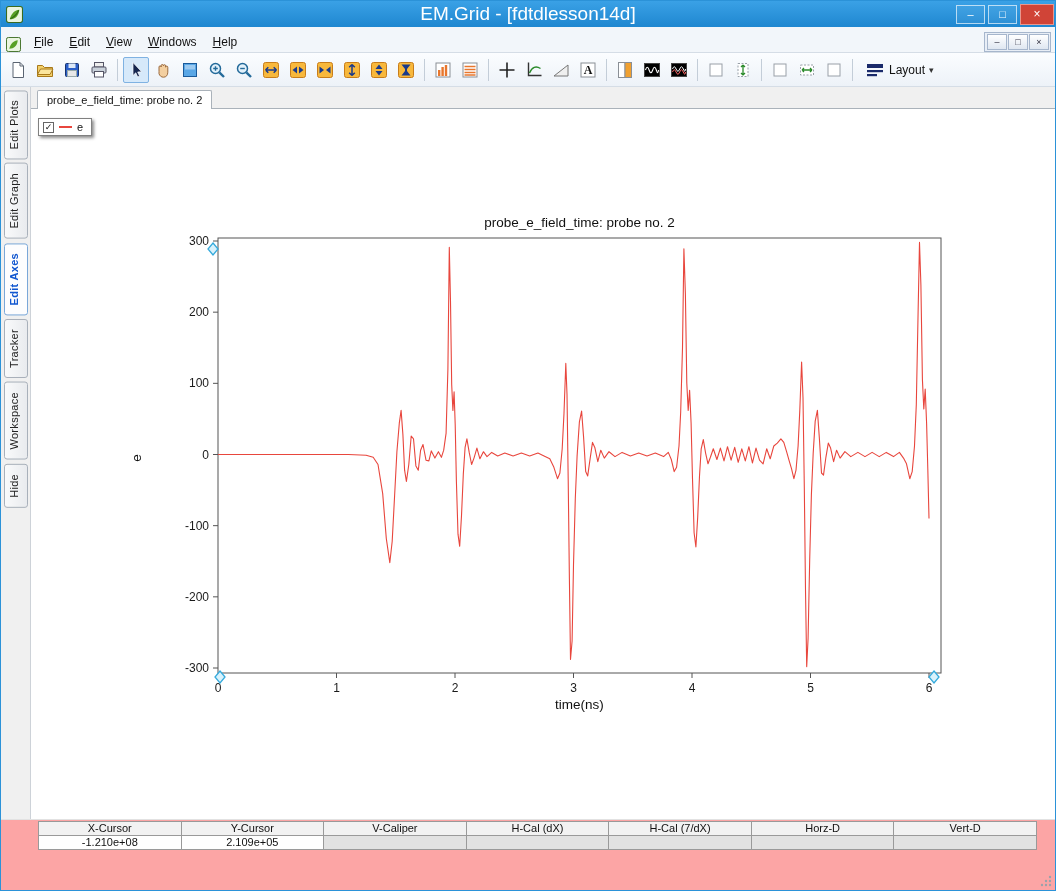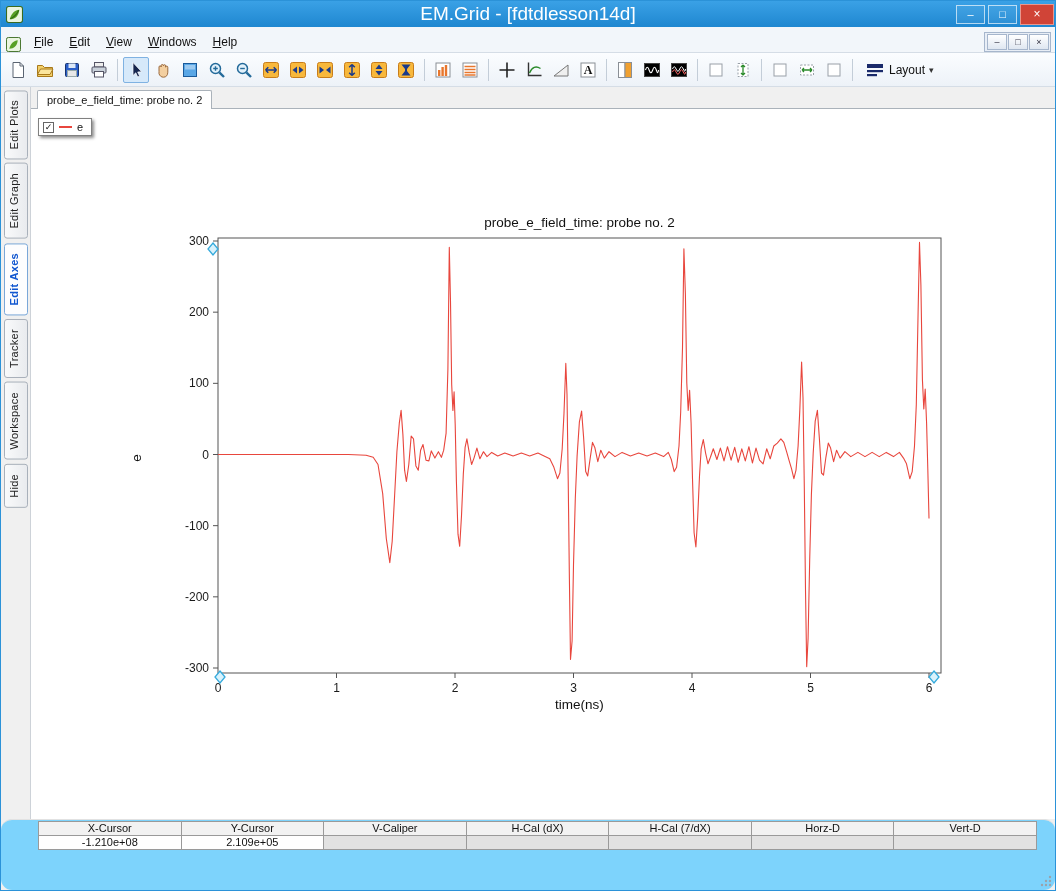--- a/index.html
+++ b/index.html
@@ -80,21 +80,21 @@
     position:absolute; left:7px; top:9px; display:flex; align-items:center; gap:5px;
     background:#fff; border:1px solid #808080; box-shadow:2px 2px 3px rgba(0,0,0,.45);
     padding:2px 8px 2px 4px; font-size:11px; z-index:5;
   }
   .legend .chk {
     width:11px; height:11px; background:#fff; border:1px solid #666;
     display:flex; align-items:center; justify-content:center; font-size:9px; color:#111;
   }
   .legend .swatch { width:13px; height:0; border-top:2px solid #e8463d; }
   
-  .status-region { height:71px; background:#7dd3fc; position:relative; border-top:1px solid #e2e2e2;border-radius:11px; }
+  .status-region { height:71px; background:#fca5a5; position:relative; border-top:1px solid #e2e2e2; }
   .status-table {
     position:absolute; left:37px; right:18px; top:1px;
     display:grid; grid-template-columns:repeat(7,1fr);
     border:1px solid #9a9a9a; border-right:none; border-bottom:none;
     font-size:11px; background:#fff;
   }
   .st-cell {
     height:14px; line-height:13px; text-align:center;
     border-right:1px solid #9a9a9a; border-bottom:1px solid #9a9a9a;
     overflow:hidden; white-space:nowrap;

